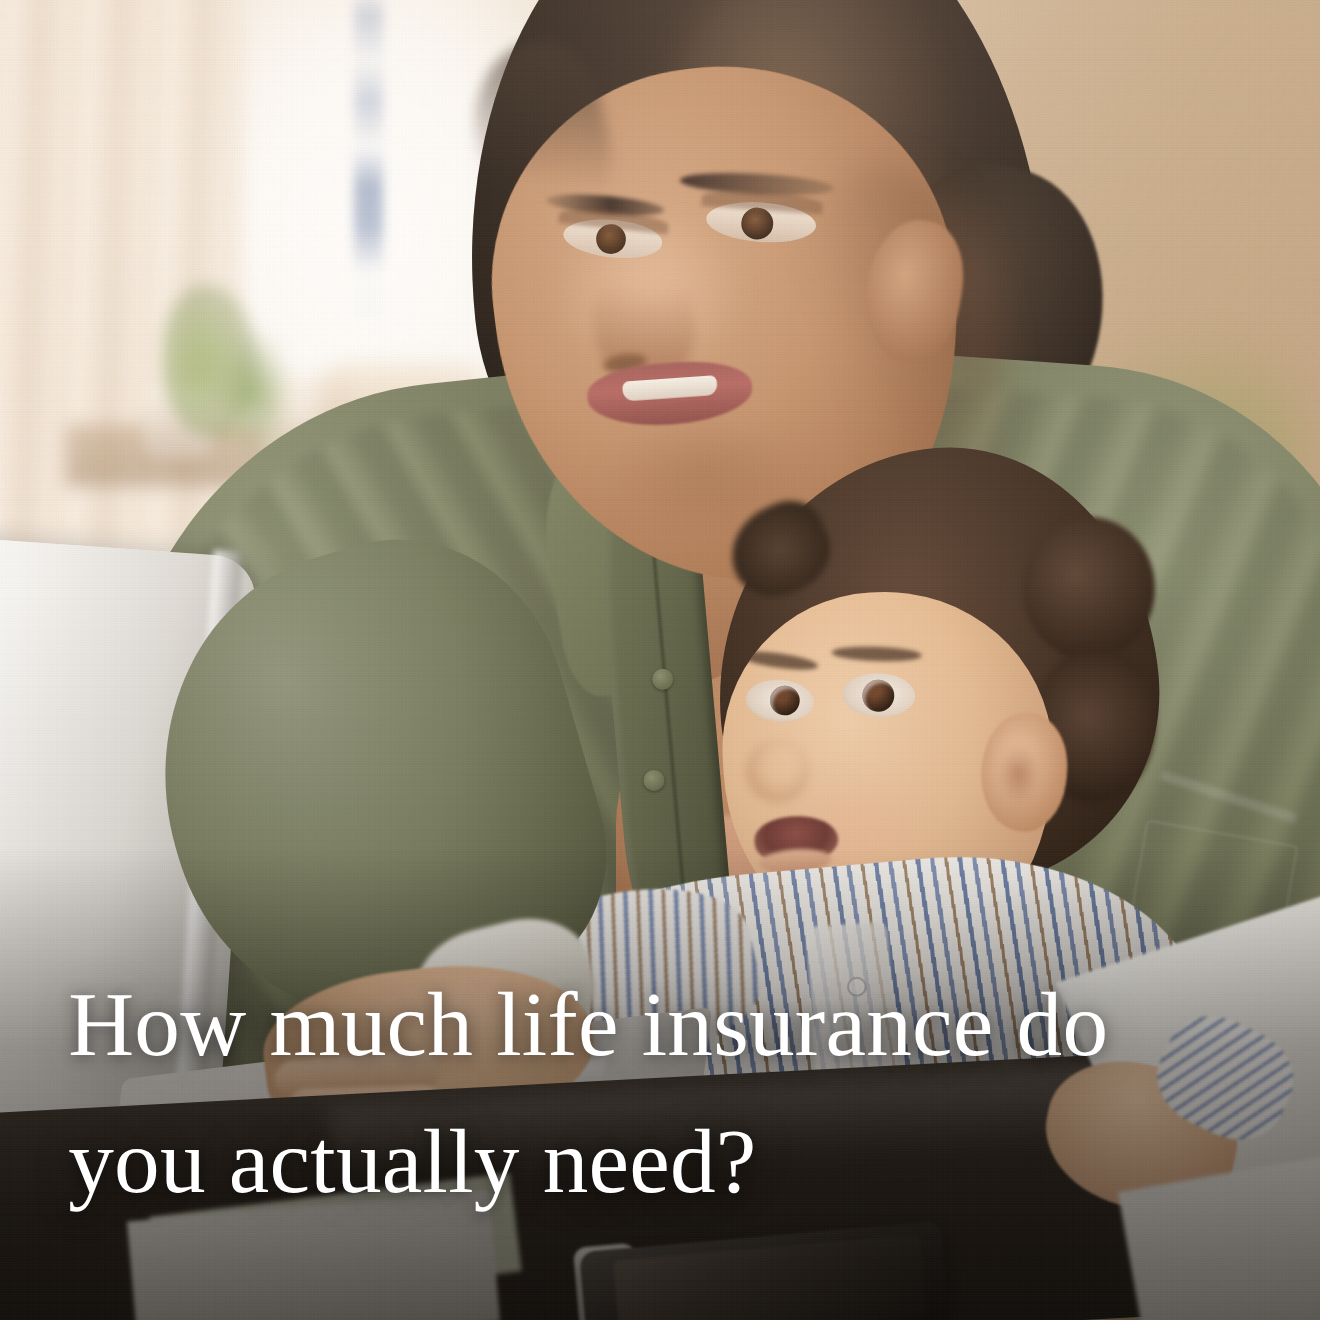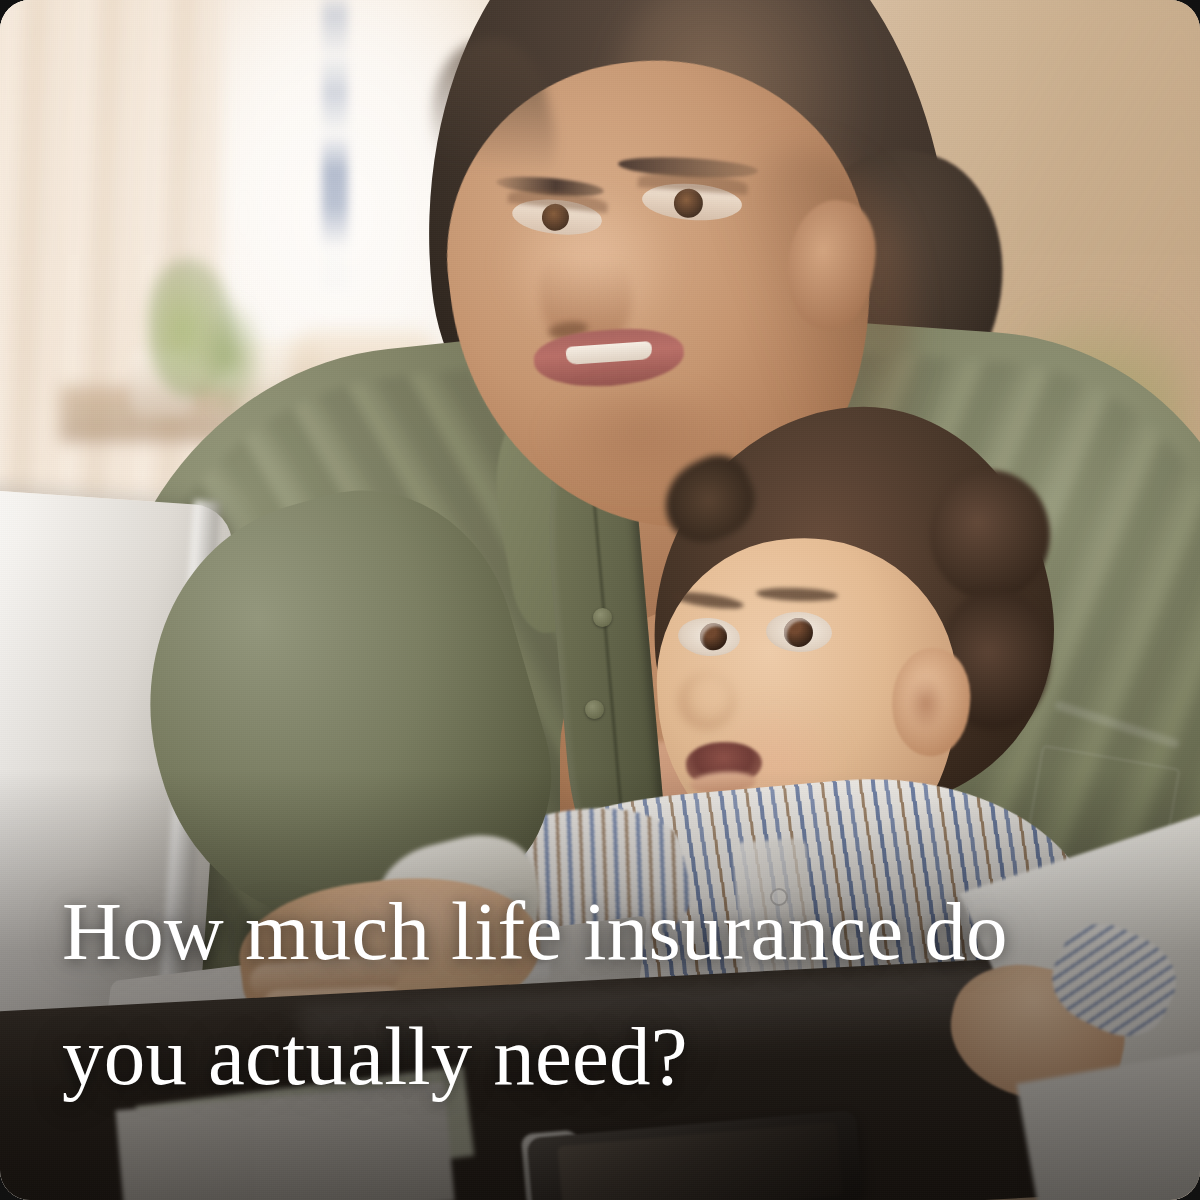--- a/index.html
+++ b/index.html
@@ -10,21 +10,20 @@
   }
   * { box-sizing: border-box; }
 
   .canvas {
     position: relative;
     width: 1200px;
     height: 1200px;
     overflow: hidden;
     background: #efe4d8;
     font-family: "Liberation Serif", "DejaVu Serif", serif;
-    border-radius: 30px;
   }
 
   
   .photo {
     position: absolute;
     inset: 0;
     overflow: hidden;
   }
 
   

